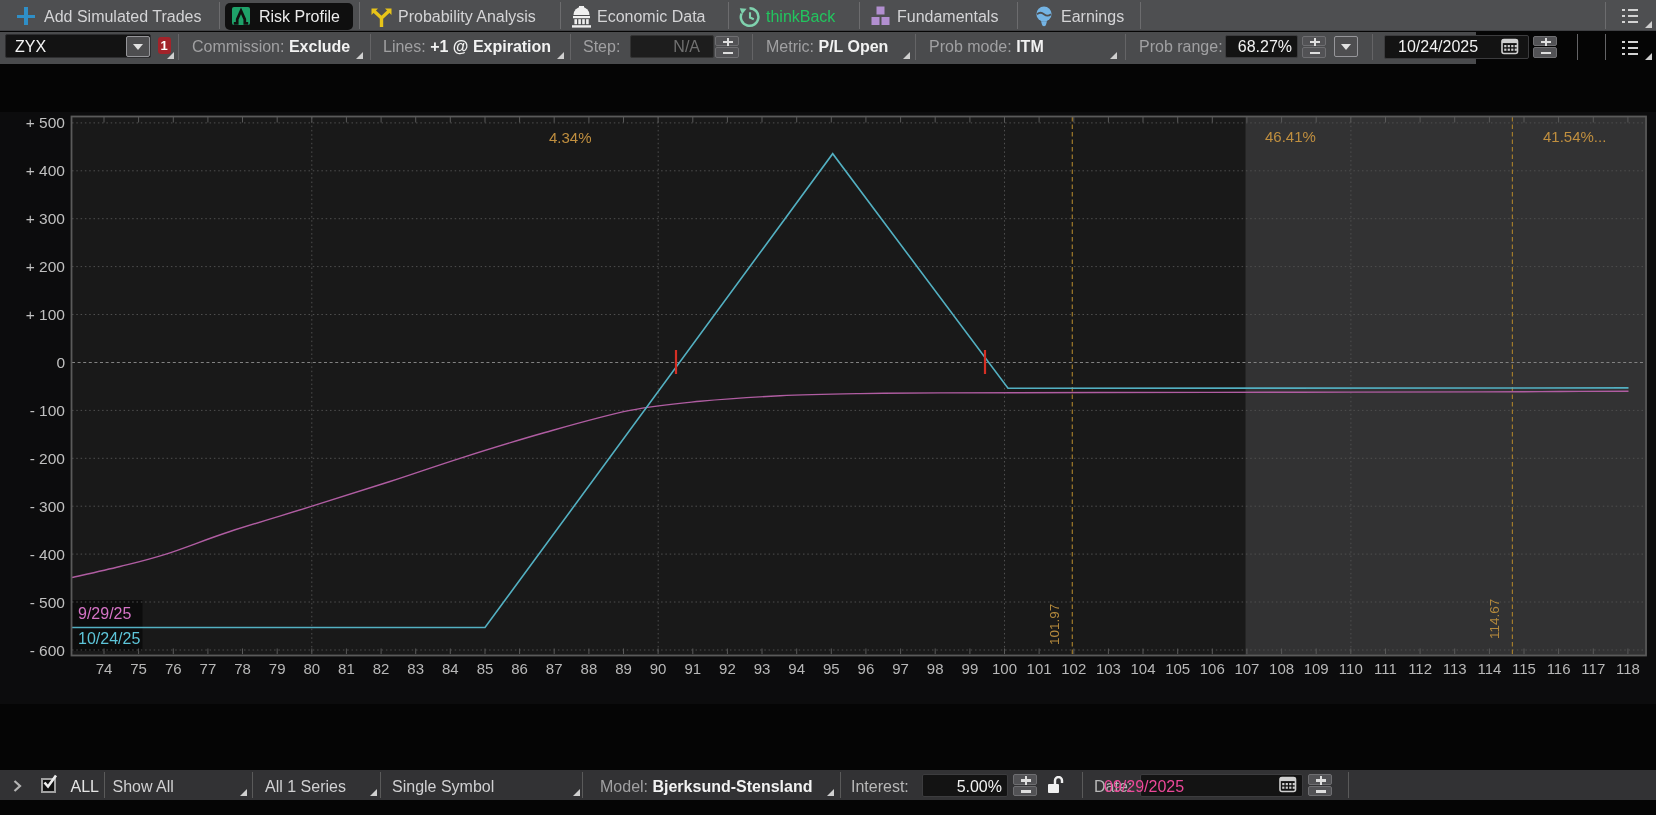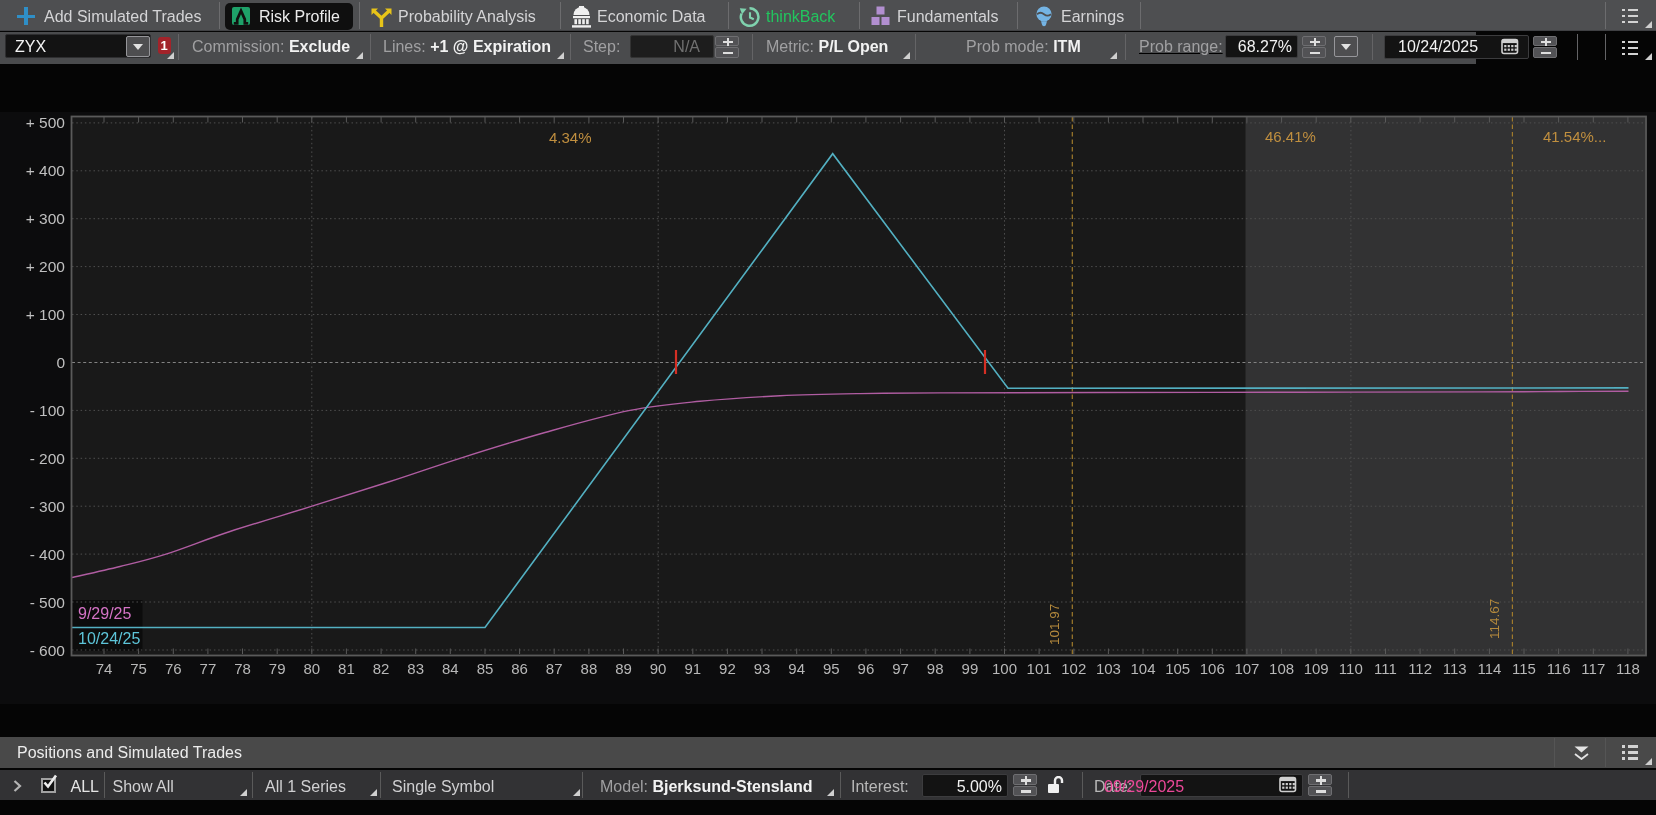--- a/index.html
+++ b/index.html
@@ -132,24 +132,24 @@
           <div class="v"></div>
         </div>
       <div class="b d">
           <div class="h"></div>
         </div>
     </div>
     <div class="sep2" style="left:752px;top:2px;"></div>
     <div class="abs t15" style="left:766px;top:7.5px;"><span class="lbl">Metric: </span><span class="val">P/L Open</span></div>
     <div class="tri" style="left:903px;top:20px;"></div>
     <div class="sep2" style="left:915px;top:2px;"></div>
-    <div class="abs t15" style="left:966px;top:7.5px;"><span class="lbl">Prob mode: </span><span class="val">ITM</span></div>
+    <div class="abs t15" style="left:929px;top:7.5px;"><span class="lbl">Prob mode: </span><span class="val">ITM</span></div>
     <div class="tri" style="left:1110px;top:20px;"></div>
     <div class="sep2" style="left:1125px;top:2px;"></div>
-    <div class="abs t15" style="left:1139px;top:7.5px;text-decoration:underline;"><span class="lbl">Prob range:</span></div>
+    <div class="abs t15" style="left:1139px;top:7.5px;"><span class="lbl">Prob range:</span></div>
     <div class="inp" style="left:1225px;top:3.5px;width:73px;height:23px;"></div>
     <div class="abs t15" style="left:1225px;top:7.5px;width:67px;text-align:right;color:#f2f2f2;">68.27%</div>
     <div class="spin" style="left:1302px;top:4px;">
       <div class="b t">
           <div class="h"></div>
           <div class="v"></div>
         </div>
       <div class="b d">
           <div class="h"></div>
         </div>
@@ -407,38 +407,20 @@
         <text x="1454.7" y="561.5">113</text>
         <text x="1489.4" y="561.5">114</text>
         <text x="1524.0" y="561.5">115</text>
         <text x="1558.6" y="561.5">116</text>
         <text x="1593.3" y="561.5">117</text>
         <text x="1627.9" y="561.5">118</text>
       </g>
   </svg>
 
 
-  <div class="abs" style="left:0;top:737px;width:1656px;height:31px;background:#494949;">
-    <div class="abs t15" style="left:17px;top:8px;color:#ececec;">Positions and Simulated Trades</div>
-    <div class="sepb" style="left:1554px;top:1px;height:29px;background:#555;"></div>
-    <svg class="abs" style="left:1573px;top:9px;" width="17" height="14" viewBox="0 0 17 14">
-      <path d="M1.5 0.5 L15.5 0.5 L8.5 6.5 Z" fill="#e4e4e4"></path>
-      <path d="M2 8 L8.5 13 L15 8" stroke="#e4e4e4" stroke-width="1.8" fill="none"></path>
-    </svg>
-    <div class="sepb" style="left:1605px;top:1px;height:29px;background:#555;"></div>
-    <div class="ham" style="left:1622px;top:7.5px;">
-      <i style="top:0.5px;"></i>
-        <i style="top:6.5px;"></i>
-        <i style="top:12.5px;"></i>
-      <b style="top:0.5px;"></b>
-        <b style="top:6.5px;"></b>
-        <b style="top:12.5px;"></b>
-    </div>
-    <div class="tri" style="left:1645px;top:21px;"></div>
-  </div>
 
   <div class="abs" style="left:0;top:770px;width:1656px;height:30px;background:#323234;">
     <svg class="abs" style="left:13px;top:10px;" width="9" height="12" viewBox="0 0 9 12">
       <path d="M1.5 1 L7 6 L1.5 11" stroke="#b4b4b4" stroke-width="2.2" fill="none"></path>
     </svg>
     <div class="abs" style="left:41px;top:8px;width:15px;height:15px;background:#111;border:2px solid #a2a2a2;"></div>
     <svg class="abs" style="left:42px;top:3px;" width="16" height="18" viewBox="0 0 16 18">
       <path d="M2.5 9.5 L6 13.5 L14 2.5" stroke="#ededed" stroke-width="2.6" fill="none"></path>
     </svg>
     <div class="abs t15" style="left:70.5px;top:9px;color:#e4e4e4;">ALL</div>

